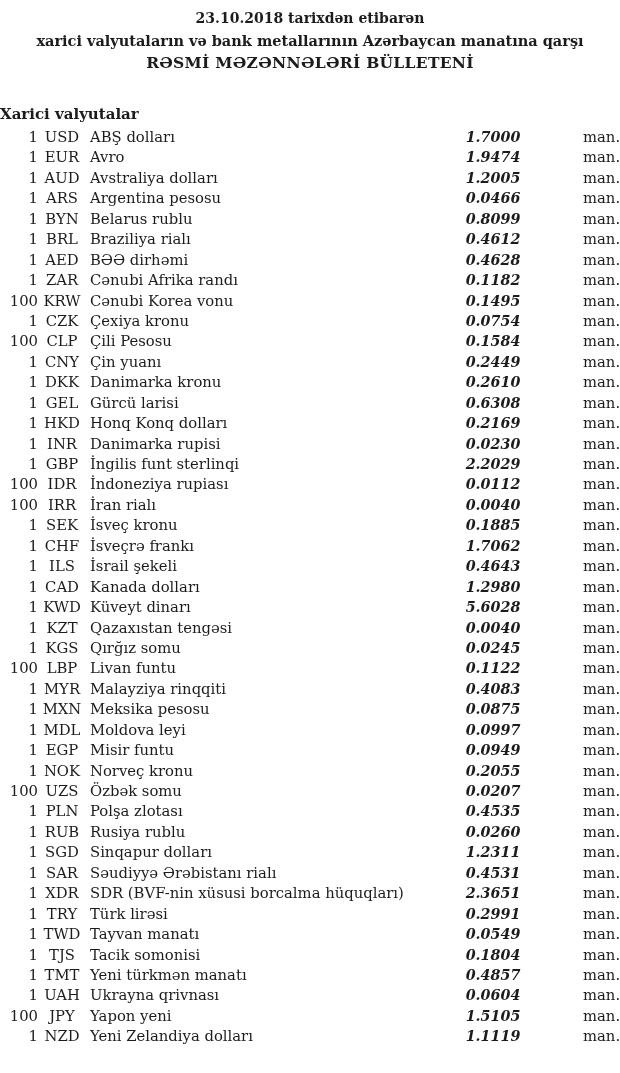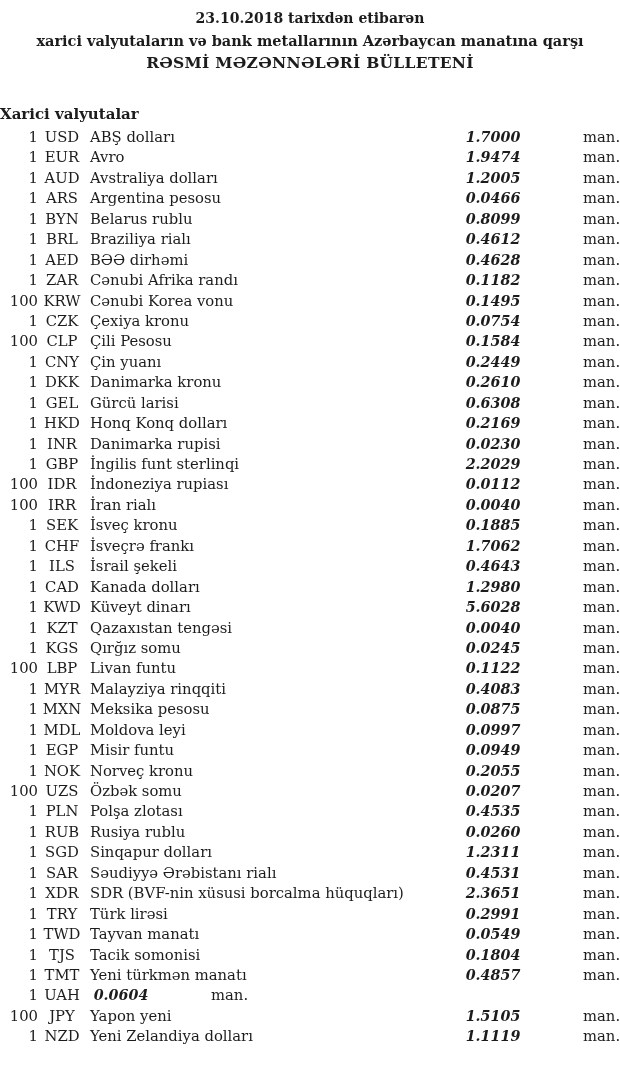--- a/index.html
+++ b/index.html
@@ -372,20 +372,21 @@
       <div class="rate-row">
       <span class="c-qty">1</span>
       <span class="c-code">TMT</span>
       <span class="c-name">Yeni türkmən manatı</span>
       <span class="c-rate">0.4857</span>
       <span class="c-unit">man.</span>
     </div>
       <div class="rate-row">
       <span class="c-qty">1</span>
       <span class="c-code">UAH</span>
+      <span class="c-name">Ukrayna qrivnası</span>
       <span class="c-rate">0.0604</span>
       <span class="c-unit">man.</span>
     </div>
       <div class="rate-row">
       <span class="c-qty">100</span>
       <span class="c-code">JPY</span>
       <span class="c-name">Yapon yeni</span>
       <span class="c-rate">1.5105</span>
       <span class="c-unit">man.</span>
     </div>

